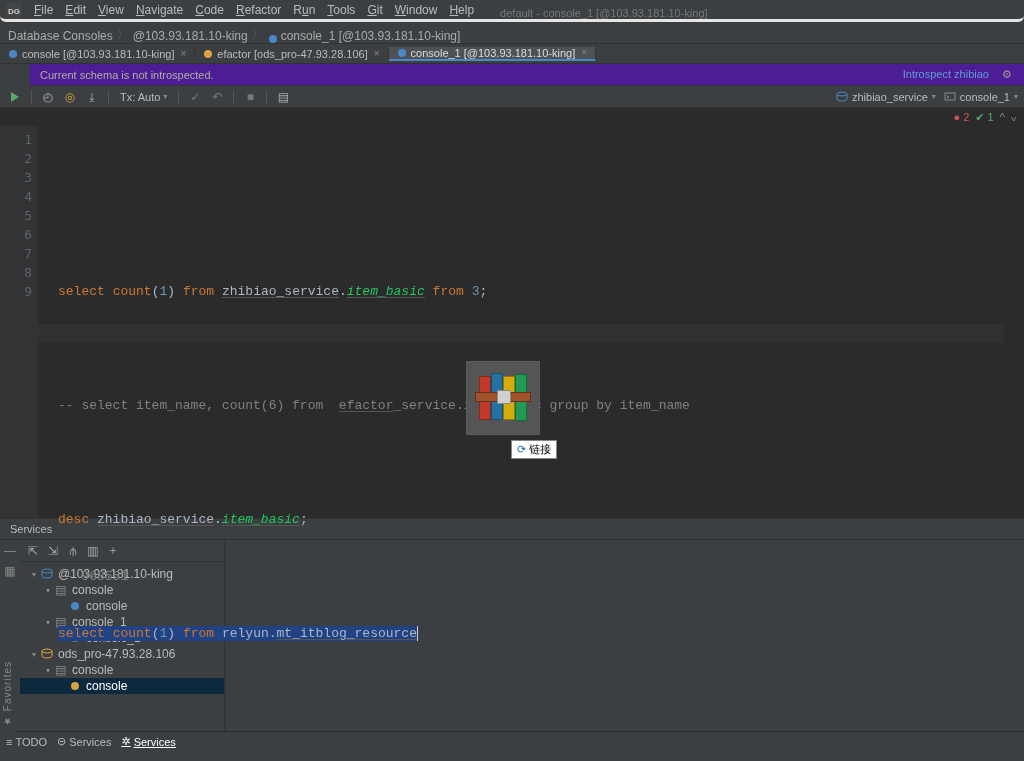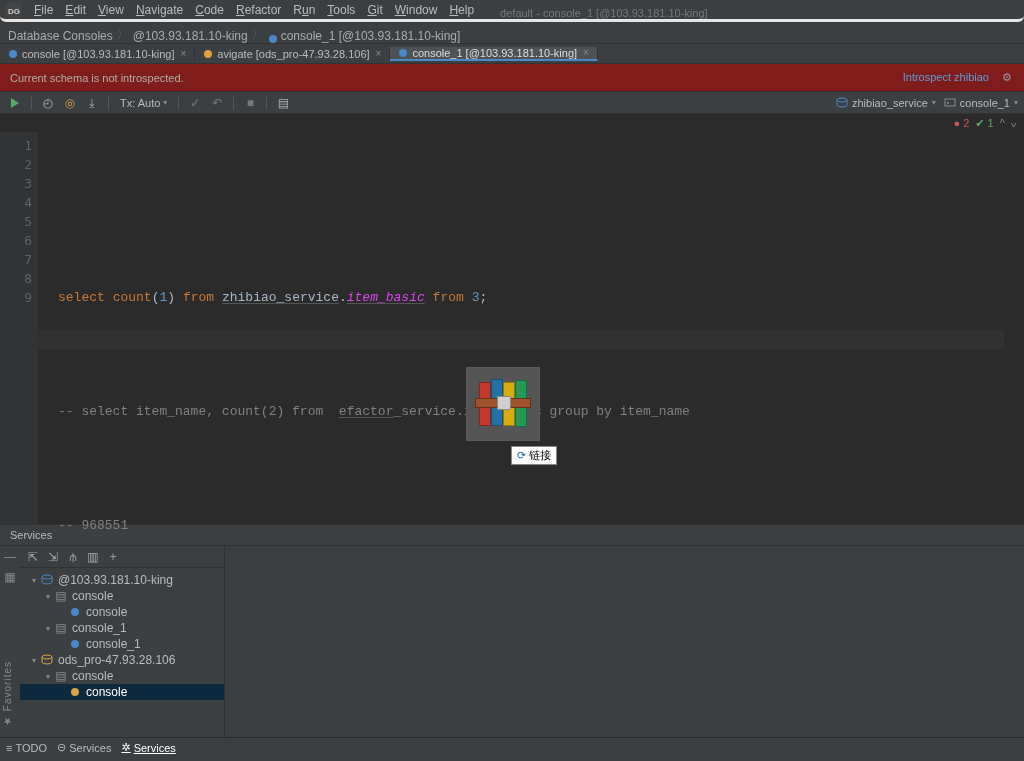--- a/index.html
+++ b/index.html
@@ -20,21 +20,21 @@
   .crumb .sqlicon { display:inline-block; width:10px; height:10px; margin-right:3px; position:relative; top:1px; }
 
   
   .tabs { height: 20px; display: flex; align-items: center; background: #3c3f41; border-bottom: 1px solid #323232; }
   .tab { display: flex; align-items: center; padding: 0 8px; font-size: 11px; border-right: 1px solid #323232; cursor:pointer; }
   .tab .icn { width:10px;height:10px; margin-right:4px; }
   .tab.active { background: #4e5254; color: #dddddd; border-bottom: 2px solid #4A88C7; }
   .tab .close { margin-left: 6px; color: #888; font-size: 10px; }
 
   
-  .notice { height: 28px; background: #7f1d1d; color: #b0b0a0; display: flex; align-items: center; padding: 0 10px; justify-content: space-between; font-size: 11px; border-bottom: 1px solid #323232;}
+  .notice { height: 22px; background: #4c1d95; color: #b0b0a0; display: flex; align-items: center; padding: 0 10px; justify-content: space-between; font-size: 11px; border-bottom: 1px solid #323232; margin-left: 30px;}
   .notice a { color: #5e9cd6; text-decoration: none; margin-right: 8px; cursor:pointer;}
   .notice .gear { color: #999; display: inline-block; width:14px; text-align:center;}
 
   
   .etoolbar { height: 22px; display: flex; align-items: center; padding: 0 6px; justify-content: space-between; border-bottom: 1px solid #323232;}
   .etoolbar .lft { display: flex; align-items:center; gap: 4px;}
   .etoolbar .btn { width: 18px; height: 18px; display: inline-flex; align-items:center; justify-content:center; border-radius:2px; cursor:pointer;}
   .etoolbar .play svg polygon { fill: #59a869; }
   .etoolbar .txsel { font-size:11px; color:#bbb; padding: 0 4px; display:flex; align-items:center; gap:3px;}
   .etoolbar .txsel .dd { color:#888; font-size:8px;}
@@ -48,21 +48,21 @@
   .warnrow { height: 18px; background: #2b2b2b; display:flex; align-items:center; justify-content:flex-end; padding: 0 8px; font-size:11px;}
   .warnrow .wred { color: #cc5555; margin-left:6px; display:flex; align-items:center; gap:3px;}
   .warnrow .wgreen { color: #59a869; margin-left:6px; display:flex; align-items:center; gap:3px;}
   .warnrow .caret { color: #888; margin-left:6px;}
 
   
   .editor-wrap { position: relative; height: 392px; background: #2b2b2b; display:flex; }
   .gutter { width: 38px; background: #313335; color: #606366; text-align: right; padding: 4px 6px 0 0; font-family: Consolas, monospace; font-size: 13px; line-height: 19px; }
   .code { flex: 1; padding: 4px 0 0 20px; font-family: Consolas, "Courier New", monospace; font-size: 13px; line-height: 19px; white-space: pre; color: #a9b7c6; position:relative;}
   .kw { color: #cc7832; }
-  .tbl { color: #d946ef; font-style: italic; }
+  .tbl { color: #22c55e; font-style: italic; }
   .num { color: #6897bb; }
   .com { color: #808080; }
   .ul { text-decoration: underline; text-decoration-color: #555; text-underline-offset: 2px;}
   .greensel { background: #214283; }
   .hl9 { position:absolute; left:-20px; right:-999px; top: calc(19px * 8 + 4px); height:19px; background: rgba(50,50,50,0.9); z-index:0;}
   .code > div { position:relative; z-index:1; }
   
   
   .drag { position: absolute; left: 466px; top: 235px; width: 74px; height: 74px; border: 1px solid #5a5a5a; background: #555; display:flex; align-items:center; justify-content:center; z-index:5;}
   .books { width: 56px; height: 56px; position: relative; }
@@ -140,21 +140,21 @@
     <svg class="icn" viewBox="0 0 10 10">
         <circle cx="5" cy="5" r="4" fill="#4a88c7"></circle>
       </svg>
     <span>console [@103.93.181.10-king]</span>
     <span class="close">×</span>
   </div>
   <div class="tab">
     <svg class="icn" viewBox="0 0 10 10">
         <circle cx="5" cy="5" r="4" fill="#d9a441"></circle>
       </svg>
-    <span>avigate [ods_pro-47.93.28.106]</span>
+    <span>efactor [ods_pro-47.93.28.106]</span>
     <span class="close">×</span>
   </div>
   <div class="tab active">
     <svg class="icn" viewBox="0 0 10 10">
         <circle cx="5" cy="5" r="4" fill="#4a88c7"></circle>
       </svg>
     <span>console_1 [@103.93.181.10-king]</span>
     <span class="close">×</span>
   </div>
 </div>
@@ -228,23 +228,25 @@
     <div>6</div>
     <div>7</div>
     <div>8</div>
     <div>9</div>
   </div>
   <div class="code">
     <div class="hl9"></div>
     <div>&nbsp;</div>
     <div><span class="kw">select</span> <span class="kw">count</span><span>(</span><span class="num">1</span><span>)</span> <span class="kw">from</span> <span class="ul">zhibiao_service</span><span>.</span><span class="tbl ul">item_basic</span> <span class="kw">from</span> <span class="num">3</span><span>;</span></div>
     <div>&nbsp;</div>
-    <div class="com"><span>-- select item_name, count(2) from  </span><span class="ul">efactor</span><span>_service.item_basic group by item_name</span></div>
+    <div class="com"><span>-- select item_name, count(6) from  </span><span class="ul">efactor</span><span>_service.item_basic group by item_name</span></div>
     <div>&nbsp;</div>
+    <div><span class="kw">desc </span><span class="ul">zhibiao_service</span><span>.</span><span class="tbl ul">item_basic</span><span>;</span></div>
     <div class="com">-- 968551</div>
+    <div><span class="greensel"><span class="kw">select</span> <span class="kw">count</span><span>(</span><span class="num">1</span><span>)</span> <span class="kw">from</span> <span>relyun</span><span>.</span><span class="ul">mt_itblog_resource</span></span><span style="border-left:1px solid #ccc;">​</span></div>
   </div>
 
   <div class="drag">
     <div class="books">
       <div class="bk bk1"></div>
         <div class="bk bk2"></div>
         <div class="bk bk3"></div>
         <div class="bk bk4"></div>
       <div class="belt"></div>
         <div class="buckle"></div>

